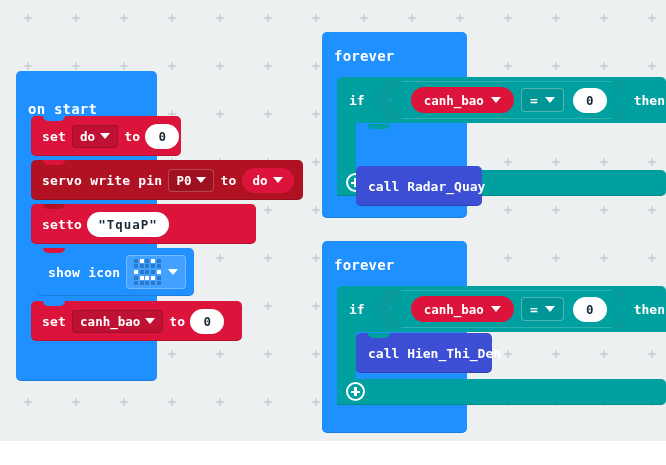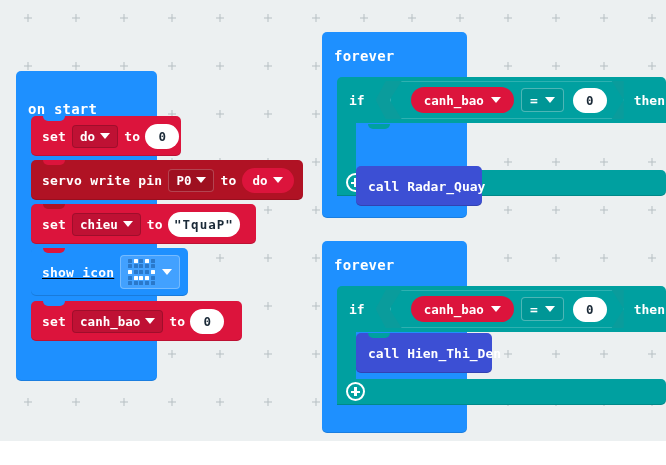--- a/index.html
+++ b/index.html
@@ -337,30 +337,26 @@
     <span class="txt">to</span>
     <span class="field-round">
       <span class="dd-text">do</span>
       <span class="caret"></span>
     </span>
   </div>
   <div class="notch" style="left:43px; top:160px; background:#dc143c;"></div>
 
   <div class="blk stmt variables" style="left:31px; top:204px; width:225px; height:40px;">
     <span class="txt">set</span>
-    <span class="field-dd">
-      <span class="dd-text">chieu</span>
-      <span class="caret"></span>
-    </span>
     <span class="txt">to</span>
     <span class="field-oval" style="letter-spacing:1px;">"TquaP"</span>
   </div>
   <div class="notch" style="left:43px; top:204px; background:#b01224;"></div>
 
-  <div class="blk stmt basic" style="left:31px; top:248px; width:157px; height:48px;text-decoration:underline;">
+  <div class="blk stmt basic" style="left:37px; top:248px; width:157px; height:48px;">
     <span class="txt">show icon</span>
     <span class="led-field">
       <span class="led-grid" id="led-grid">
           <span class="led off"></span>
           <span class="led on"></span>
           <span class="led off"></span>
           <span class="led on"></span>
           <span class="led off"></span>
           <span class="led off"></span>
           <span class="led off"></span>

